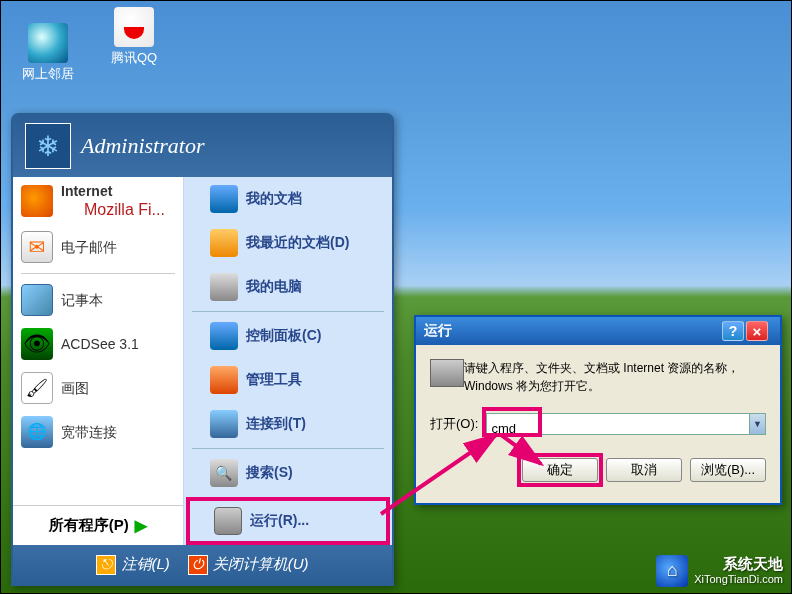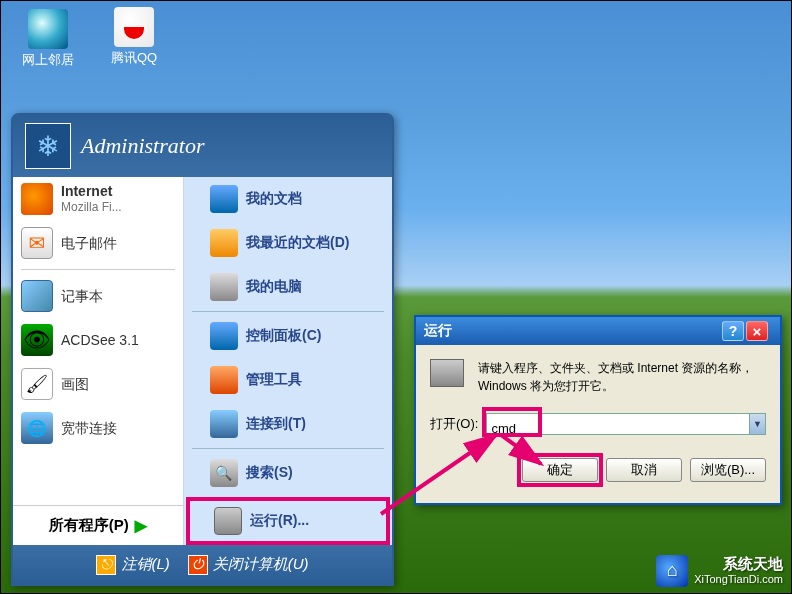--- a/index.html
+++ b/index.html
@@ -36,21 +36,21 @@
 }
 .sm-ava { width: 46px; height: 46px; background: #1a4e85; border: 1px solid #fff; display: flex; align-items: center; justify-content: center; font-size: 28px; color: #8cf; }
 .sm-usr { color: #fff; font-size: 22px; font-style: italic; margin-left: 10px; font-family: Georgia, serif; }
 .sm-body { display: flex; height: 368px; background: #fff; }
 .sm-l { width: 171px; background: #fff; border-right: 1px solid #c8d8e8; display: flex; flex-direction: column; }
 .sm-r { flex: 1; background: #d3e5fa; }
 .sm-item { display: flex; align-items: center; padding: 6px 8px; }
 .sm-ico { width: 32px; height: 32px; margin-right: 8px; flex-shrink: 0; border-radius: 4px; }
 .sm-txt { font-size: 14px; color: #333; line-height: 1.2; }
 .sm-txt .t1 { font-weight: bold; }
-.sm-txt .t2 { color: #737373; font-size: 12px; }
+.sm-txt .t2 { color: #b91c1c; font-size: 16px; margin-left: 23px; }
 .firefox { background: radial-gradient(circle at 40% 40%, #f90, #d40); }
 .mail { background: linear-gradient(#fff, #ddd); border: 1px solid #999; position: relative; }
 .mail::after { content: "✉"; position: absolute; inset: 0; display: flex; align-items: center; justify-content: center; font-size: 20px; color: #f60; }
 .note { background: linear-gradient(135deg, #8cf, #48a); border: 1px solid #369; }
 .acd { background: linear-gradient(#0a0, #040); position: relative; }
 .acd::after { content: "👁"; position: absolute; inset: 0; display: flex; align-items: center; justify-content: center; font-size: 22px; }
 .paint { background: #fff; border: 1px solid #aaa; position: relative; }
 .paint::after { content: "🖌"; position: absolute; inset: 0; display: flex; align-items: center; justify-content: center; font-size: 18px; }
 .net { background: linear-gradient(#8cf, #369); position: relative; }
 .net::after { content: "🌐"; position: absolute; inset: 0; display: flex; align-items: center; justify-content: center; font-size: 16px; }
@@ -83,21 +83,21 @@
   background: #ece9d8; border: 2px solid #0854b8;
   box-shadow: 3px 3px 8px rgba(0,0,0,.4);
   font-size: 13px;
 }
 .dlg-tb { height: 28px; background: linear-gradient(#3c8cde, #1a5cb0); display: flex; align-items: center; padding: 0 12px 0 8px; color: #fff; font-weight: bold; font-size: 14px; }
 .dlg-tb .sp { flex: 1; }
 .dlg-btn-tb { width: 22px; height: 20px; margin-left: 2px; display: flex; align-items: center; justify-content: center; border: 1px solid rgba(255,255,255,.5); border-radius: 3px; font-weight: bold; }
 .help-btn { background: linear-gradient(#6af, #28c); }
 .close-btn { background: linear-gradient(#f66, #d22); font-size: 15px; }
 .dlg-body { padding: 14px 14px 10px; }
-.dlg-row1 { display: flex; gap: 14px; }
+.dlg-row1 { display: flex; gap: 0; }
 .dlg-icon { width: 34px; height: 28px; background: linear-gradient(#ccc, #888); border: 1px solid #666; flex-shrink: 0; }
 .dlg-msg { font-size: 12px; line-height: 1.5; color: #000; }
 .dlg-row2 { display: flex; align-items: center; margin-top: 18px; gap: 8px; }
 .dlg-lbl { font-size: 13px; }
 .dlg-inp-wrap { position: relative; flex: 1; }
 .dlg-inp-hl { position: absolute; left: -4px; top: -6px; width: 60px; height: 30px; border: 4px solid #e4006e; pointer-events: none; }
 .dlg-inp { width: 100%; height: 22px; border: 1px solid #7a9; padding: 8px 18px 0 4px; font-size: 13px; background: #fff; }
 .dlg-dd { position: absolute; right: 1px; top: 1px; width: 16px; height: 20px; background: linear-gradient(#cde, #9bd); display: flex; align-items: center; justify-content: center; font-size: 9px; color: #246; border-left: 1px solid #7a9; }
 .dlg-btns { display: flex; justify-content: flex-end; gap: 8px; margin-top: 22px; }
 .btn { width: 76px; height: 24px; background: linear-gradient(#fff, #e0e0d0); border: 1px solid #888; border-radius: 3px; font-size: 13px; display: flex; align-items: center; justify-content: center; }
@@ -107,21 +107,21 @@
 .arrow { position: absolute; pointer-events: none; }
 .arrow svg { overflow: visible; }
 
 .wm { position: absolute; right: 8px; bottom: 6px; color: #fff; font-size: 11px; text-align: right; line-height: 1.2; text-shadow: 1px 1px 2px rgba(0,0,0,.6); display: flex; align-items: center; gap: 6px; }
 .wm-ico { width: 32px; height: 32px; background: radial-gradient(circle at 40% 40%, #5af, #03a); border-radius: 4px; display: flex; align-items: center; justify-content: center; font-size: 18px; }
 </style>
 </head>
 <body>
 
 <div class="desktop">
-  <div class="di" style="left:12px; top:8px">
+  <div class="di" style="left:12px; top:22px">
     <div class="ico globe"></div>
     <span>网上邻居</span>
   </div>
   <div class="di" style="left:98px; top:6px">
     <div class="ico qq"></div>
     <span>腾讯QQ</span>
   </div>
 </div>
 
 <div class="sm">

